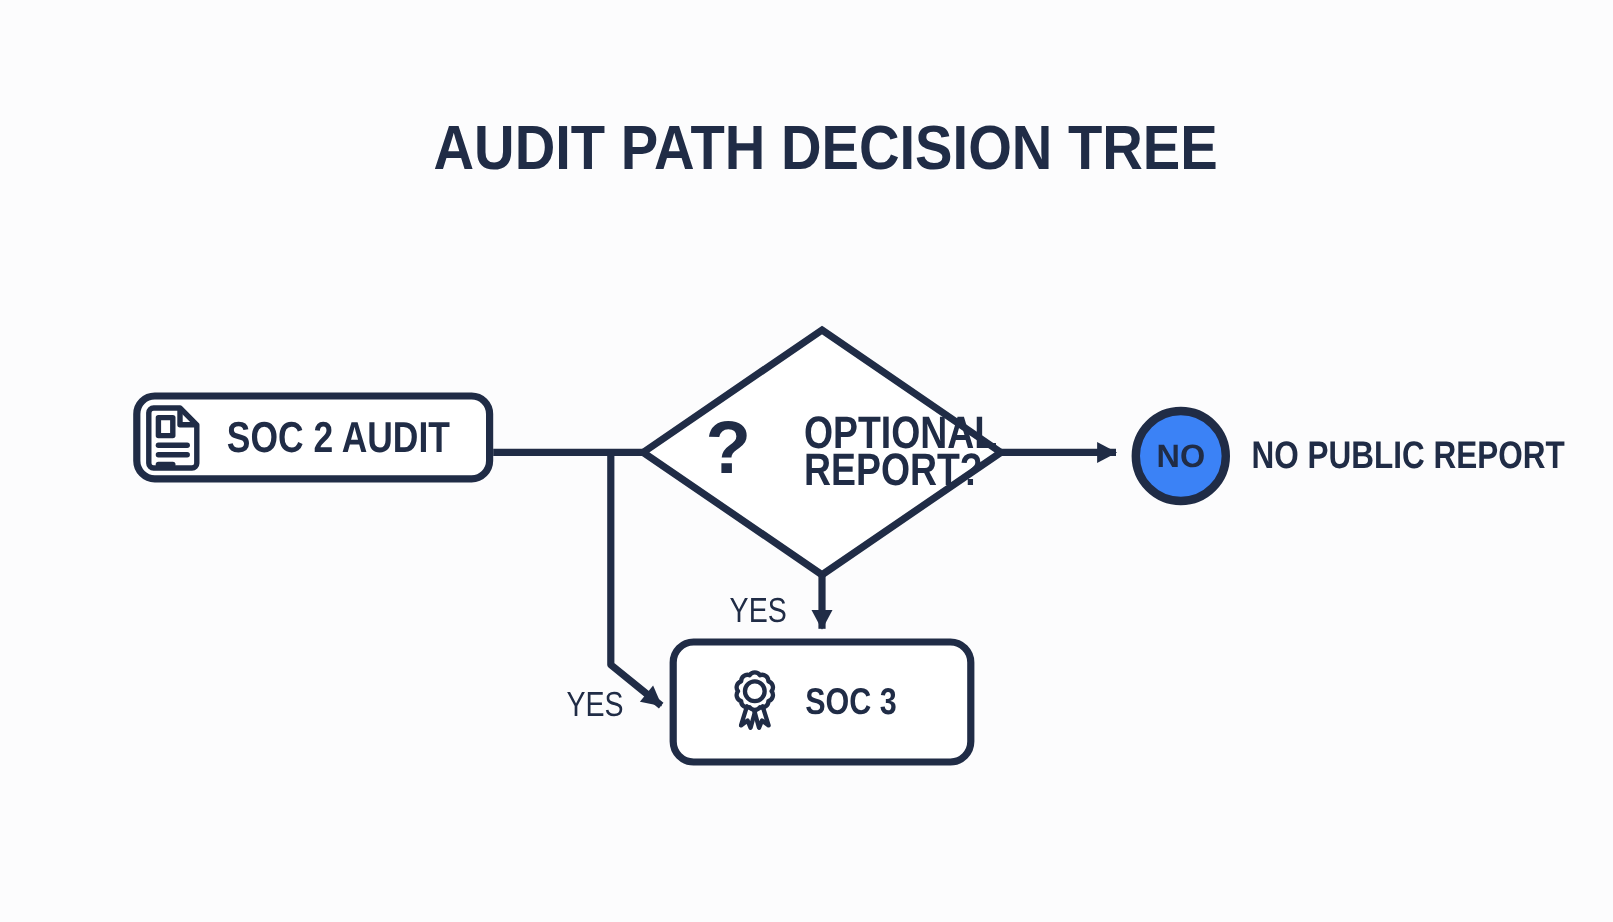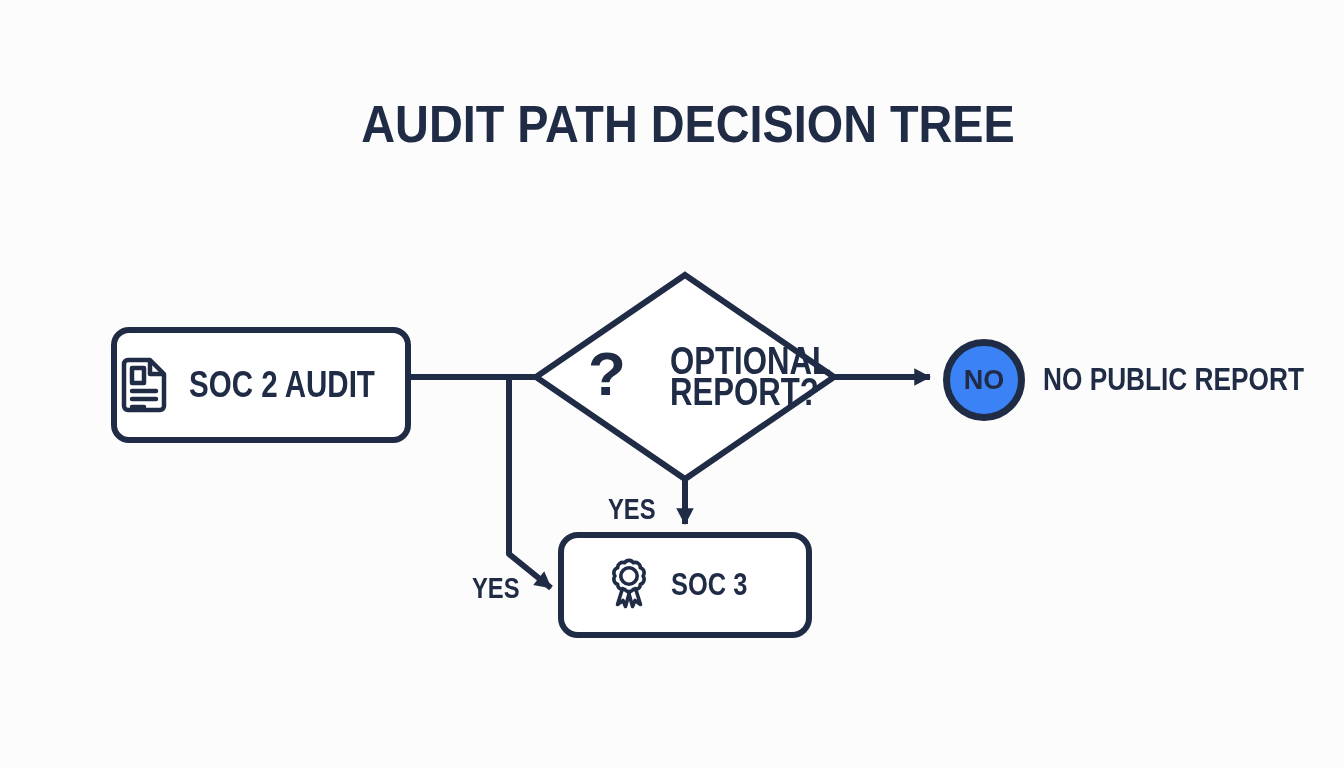--- a/index.html
+++ b/index.html
@@ -16,21 +16,21 @@
 
   .title{
     left:16px;top:96px;width:1344px;text-align:center;
     font-size:52px;font-weight:bold;letter-spacing:0px;line-height:1.1;
   }
 
   .node-box{
     box-sizing:border-box;background:#ffffff;border:6px solid #202c46;
     display:flex;align-items:center;justify-content:center;
   }
-  .soc2-box{left:111px;top:327px;width:300px;height:116px;border-radius:18px;gap:20px;padding-left:12px;}
+  .soc2-box{left:111px;top:327px;width:300px;height:75px;border-radius:18px;gap:20px;padding-left:12px;}
   .soc3-box{left:558px;top:532px;width:254px;height:106px;border-radius:20px;gap:18px;}
   .node-label{font-size:36px;font-weight:bold;}
   .soc3-label{font-size:31px;font-weight:bold;}
 
   .svg-layer{left:0;top:0;width:1344px;height:768px;pointer-events:none;}
 
   .decision-content{
     left:588px;top:338px;width:240px;height:78px;
     display:flex;align-items:center;gap:16px;
   }
@@ -38,21 +38,21 @@
   .decision-text{font-size:38px;font-weight:bold;line-height:31px;margin-left:28px;}
 
   .no-circle{
     left:943px;top:339px;width:82px;height:82px;box-sizing:border-box;
     background:#3b82f6;border:7px solid #202c46;border-radius:50%;
     display:flex;align-items:center;justify-content:center;
     font-size:27px;font-weight:bold;
   }
   .no-report-label{left:1043px;top:364px;font-size:32px;font-weight:bold;line-height:30px;}
 
-  .yes-label{font-size:29px;font-weight:bold;line-height:1;}
+  .yes-label{font-size:29px;font-weight:normal;line-height:1;}
   .yes-down{left:608px;top:495px;}
   .yes-branch{left:472px;top:574px;}
 
   .icon svg{display:block;}
 </style>
 </head>
 <body>
 
 <svg class="abs svg-layer" width="1344" height="768" viewBox="0 0 1344 768" xmlns="http://www.w3.org/2000/svg" aria-hidden="true">
   <defs>

